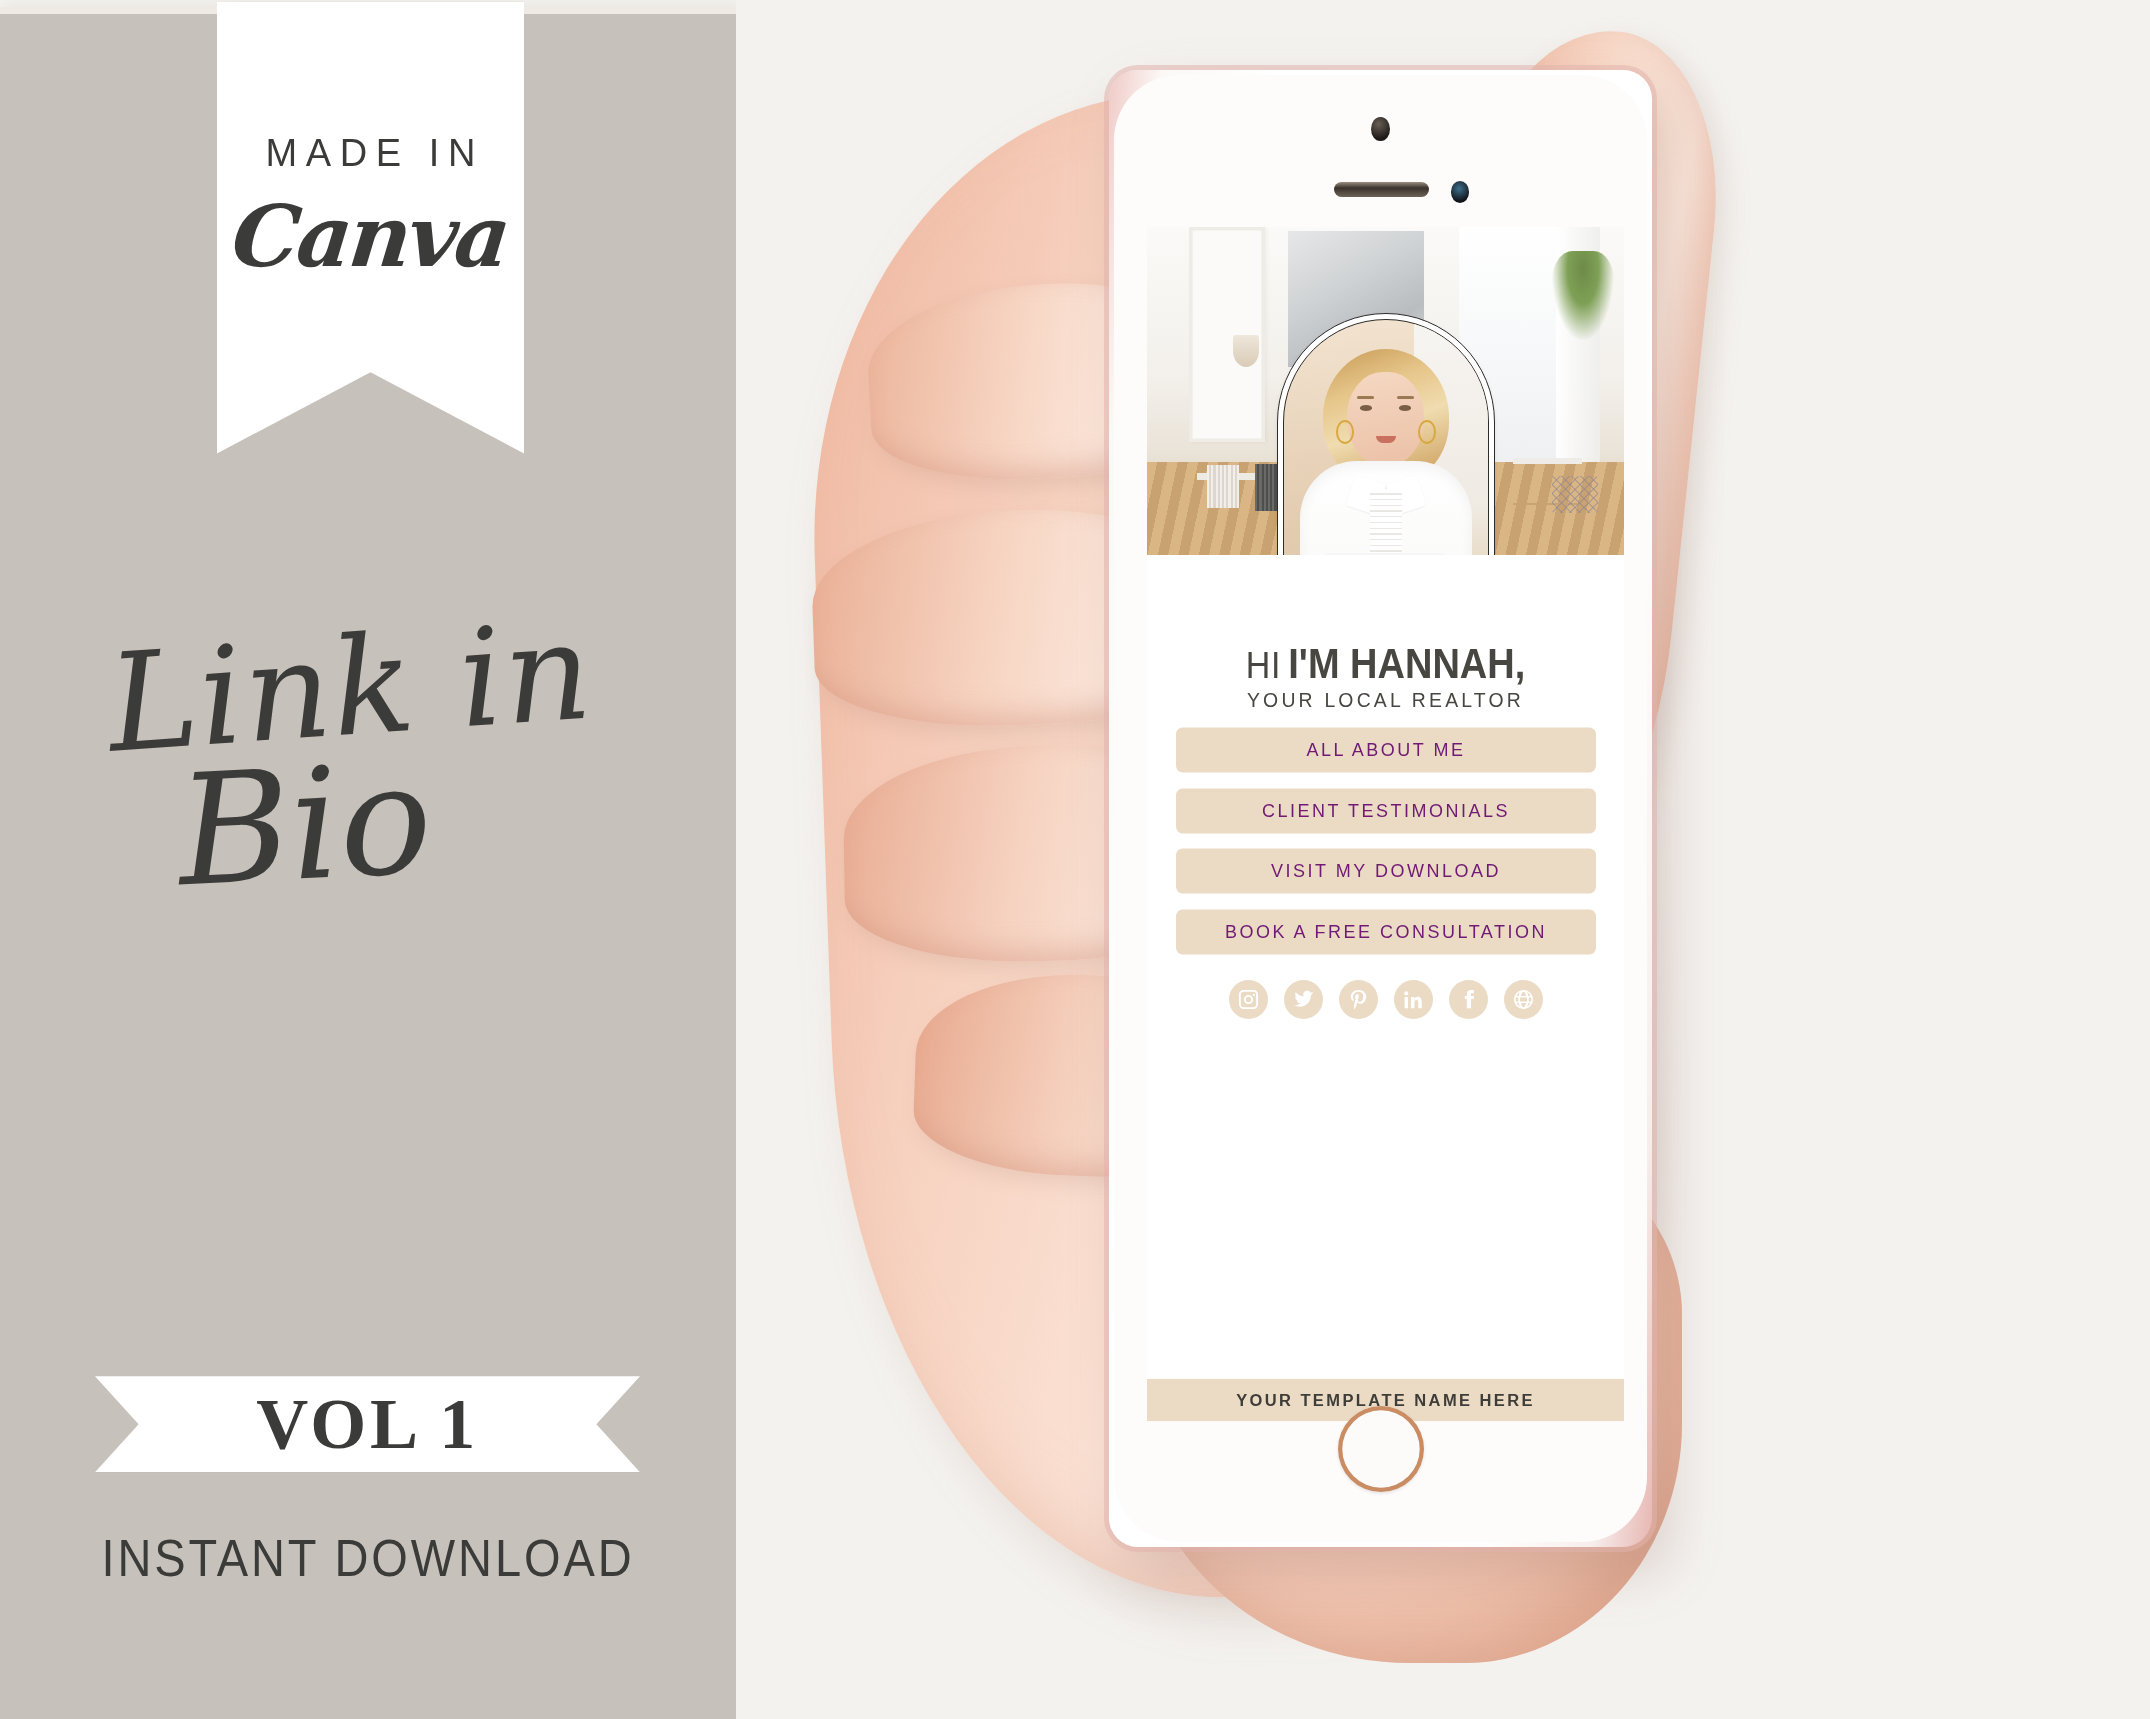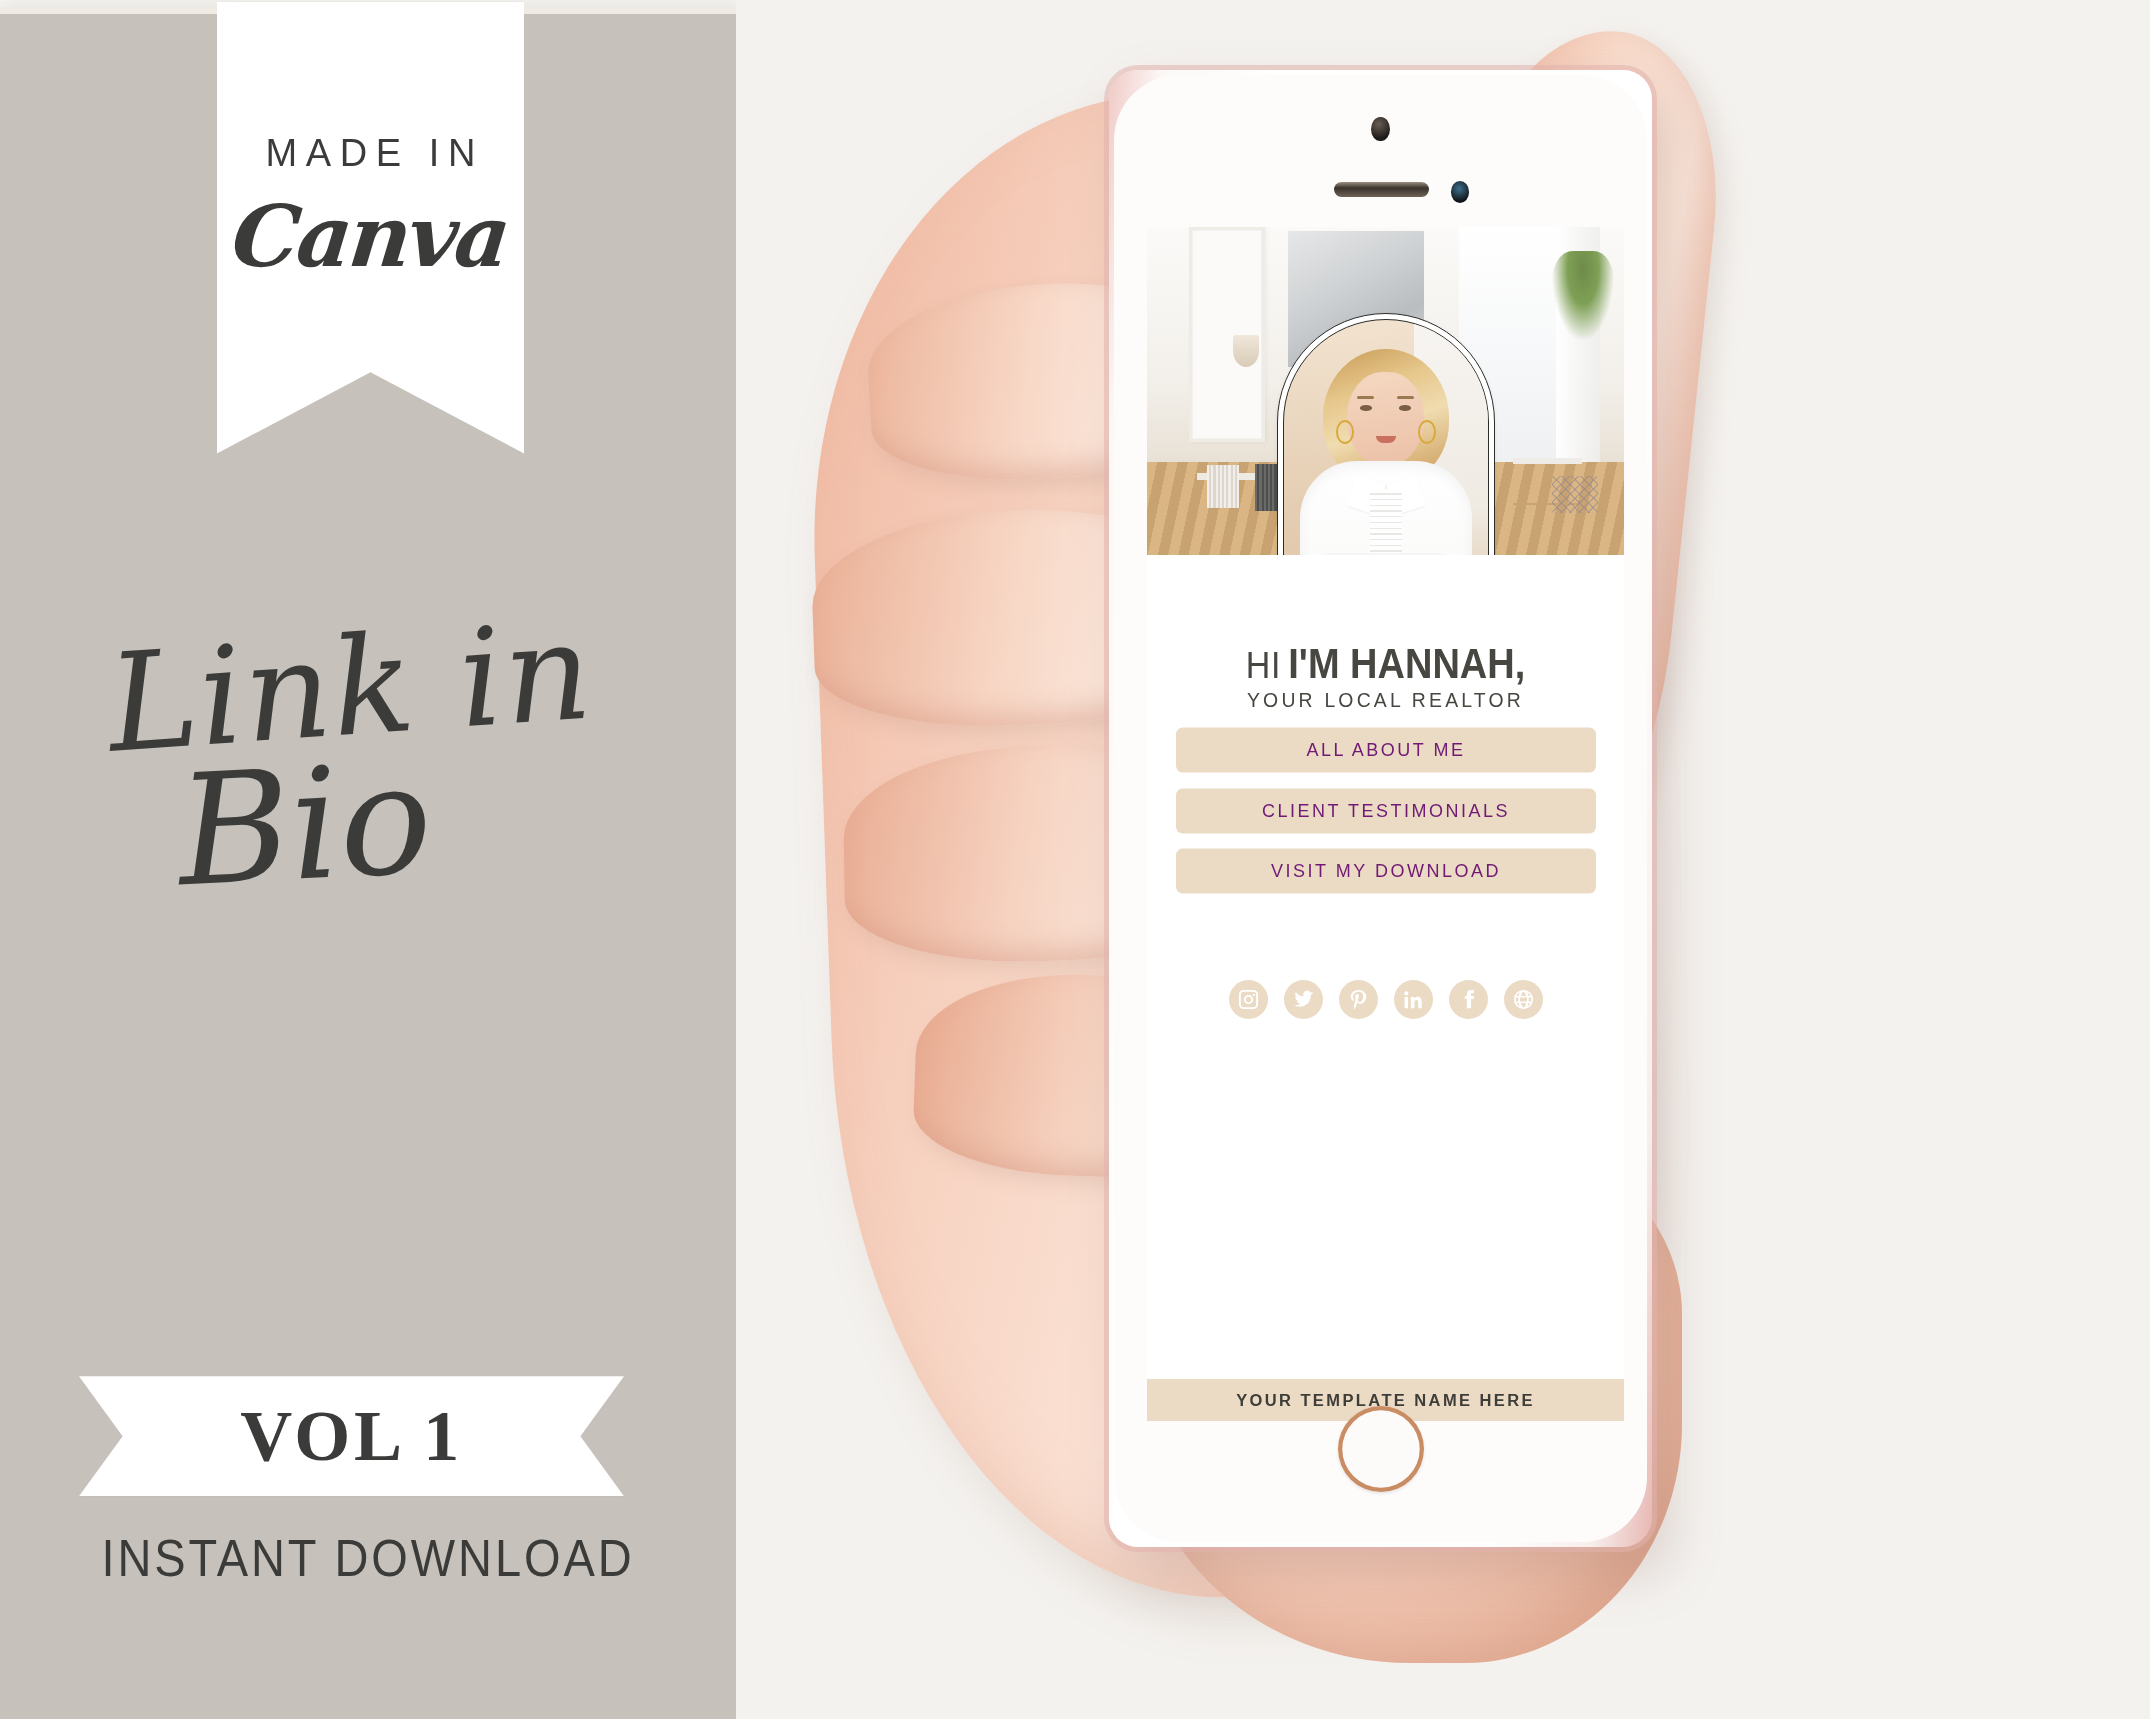--- a/index.html
+++ b/index.html
@@ -65,21 +65,21 @@
     position:absolute; left:0; top:1021px; width:736px;
     text-align:center; color:#FFFFFF;
     font-family:"Liberation Sans", sans-serif; font-weight:700;
     font-size:95px; line-height:1.04; letter-spacing:2.2px;
     text-shadow: 5px 6.5px 8px rgba(90,84,78,.38);
   }
   #headline .hl-line{display:block; transform:scaleX(1.03);}
 
   
   #vol-ribbon{
-    position:absolute; left:79px; top:1369px; width:545px; height:120px;
+    position:absolute; left:95px; top:1369px; width:545px; height:96px;
     background:#FFFFFF;
     -webkit-clip-path: polygon(0 0, 100% 0, 92% 50%, 100% 100%, 0 100%, 8% 50%);
     clip-path: polygon(0 0, 100% 0, 92% 50%, 100% 100%, 0 100%, 8% 50%);
     display:flex; align-items:center; justify-content:center;
     filter:drop-shadow(0 4.3px 7.2px rgba(80,74,68,.18));
   }
   #vol-text{
     font-family:"Liberation Serif", serif; font-weight:700;
     font-size:72px; color:#3B3B39; letter-spacing:3.6px;
   }
@@ -370,20 +370,21 @@
             <div id="name-line">
               <span id="hi-word">HI</span><span id="name-word">I'M HANNAH,</span>
             </div>
 
             <div id="subtitle">YOUR LOCAL REALTOR</div>
 
             <div id="btn-list">
               <div class="link-btn">ALL ABOUT ME</div>
               <div class="link-btn">CLIENT TESTIMONIALS</div>
               <div class="link-btn">VISIT MY DOWNLOAD</div>
+              <div class="link-btn">BOOK A FREE CONSULTATION</div>
             </div>
 
             <div id="socials">
               <div class="soc">
                 <svg viewBox="0 0 24 24">
                     <path d="M7 2h10a5 5 0 0 1 5 5v10a5 5 0 0 1-5 5H7a5 5 0 0 1-5-5V7a5 5 0 0 1 5-5zm0 2a3 3 0 0 0-3 3v10a3 3 0 0 0 3 3h10a3 3 0 0 0 3-3V7a3 3 0 0 0-3-3H7zm5 3.2A4.8 4.8 0 1 1 7.2 12 4.8 4.8 0 0 1 12 7.2zm0 2A2.8 2.8 0 1 0 14.8 12 2.8 2.8 0 0 0 12 9.2zM17.6 6a1.2 1.2 0 1 1-1.2 1.2A1.2 1.2 0 0 1 17.6 6z"></path>
                   </svg>
               </div>
               <div class="soc">
                 <svg viewBox="0 0 24 24">

